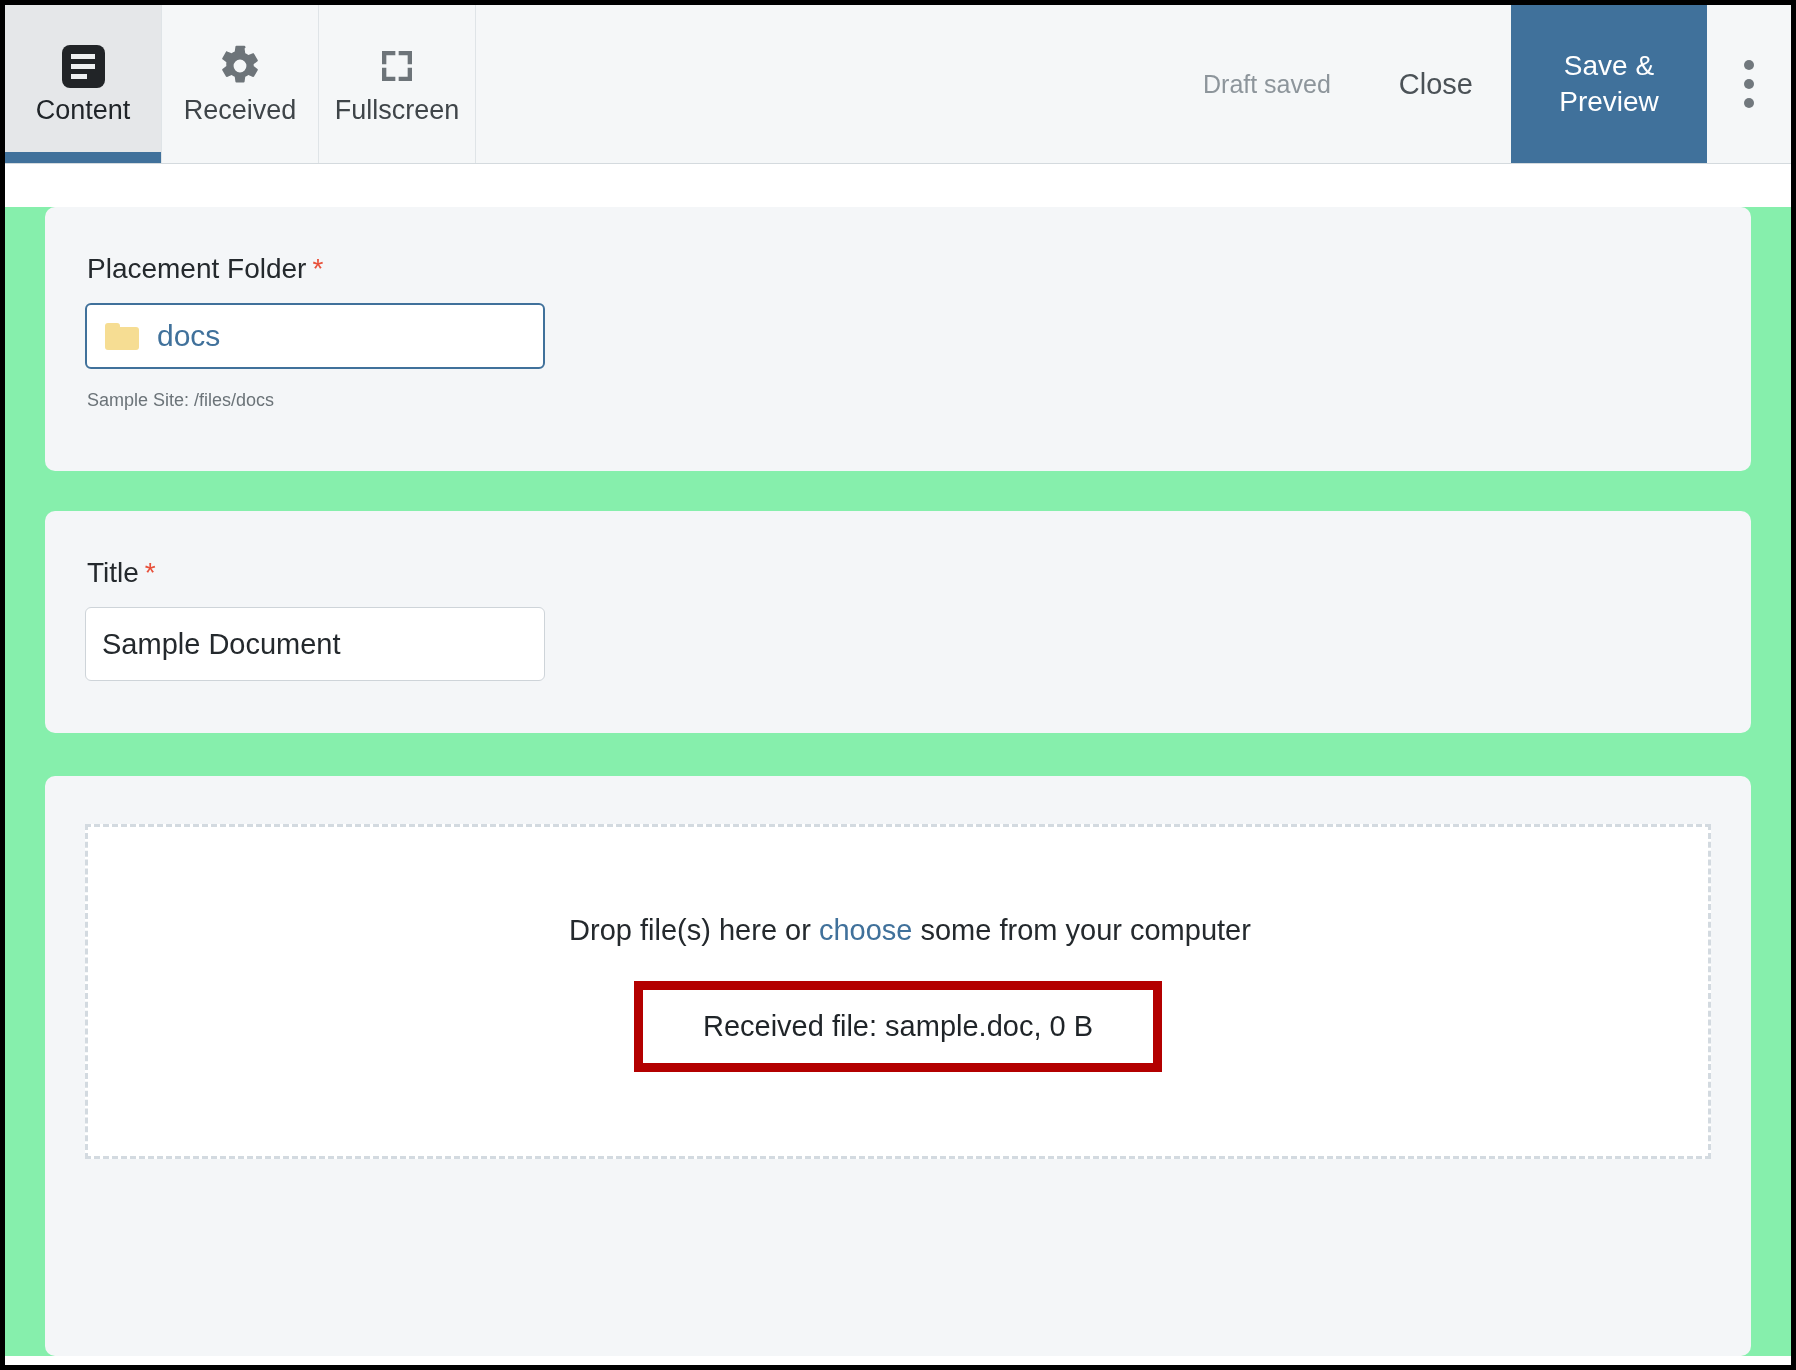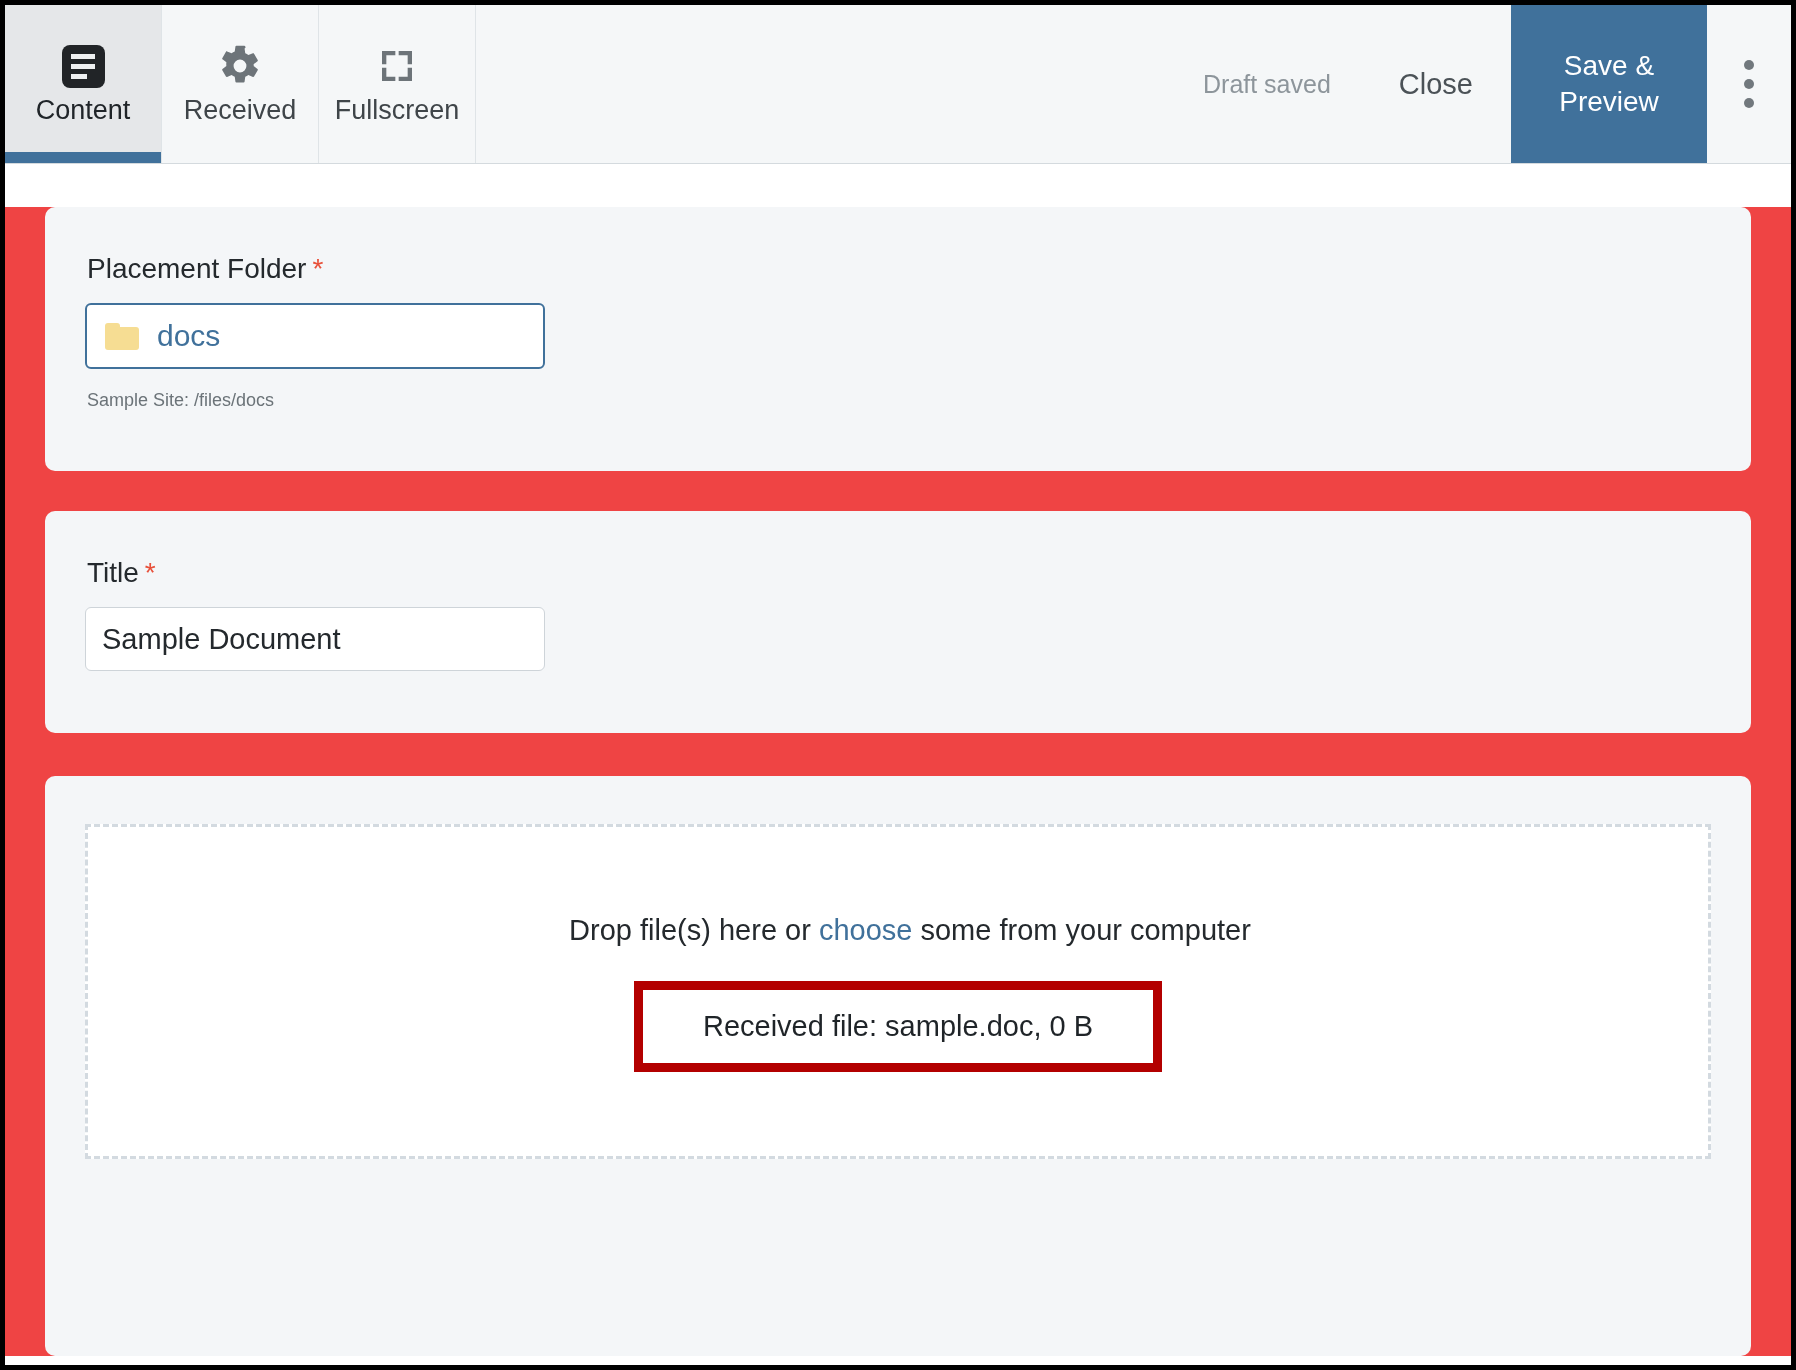--- a/index.html
+++ b/index.html
@@ -141,21 +141,21 @@
     width: 10px;
     height: 10px;
     border-radius: 50%;
     background: #71787d;
     display: block;
   }
 
   
   .body-area {
     padding: 0;
-    background: #ef4444;
+    background: #86efac;
   }
   .panel {
     margin: 0 40px 0 40px;
     background: #f4f6f8;
     border-radius: 10px;
     box-sizing: border-box;
   }
   .panel.folder-panel {
     margin-top: 43px;
     padding: 48px 40px 44px 40px;
@@ -225,21 +225,21 @@
   .helper-text {
     margin-top: 22px;
     margin-left: 2px;
     font-size: 18px;
     color: #6b7378;
     line-height: 1;
   }
 
   .title-input {
     width: 460px;
-    height: 64px;
+    height: 74px;
     box-sizing: border-box;
     background: #ffffff;
     border: 1px solid #ced4d9;
     border-radius: 6px;
     display: flex;
     align-items: center;
     padding: 4px 16px;
     font-size: 29px;
     color: #24292d;
     font-family: "Liberation Sans", sans-serif;

